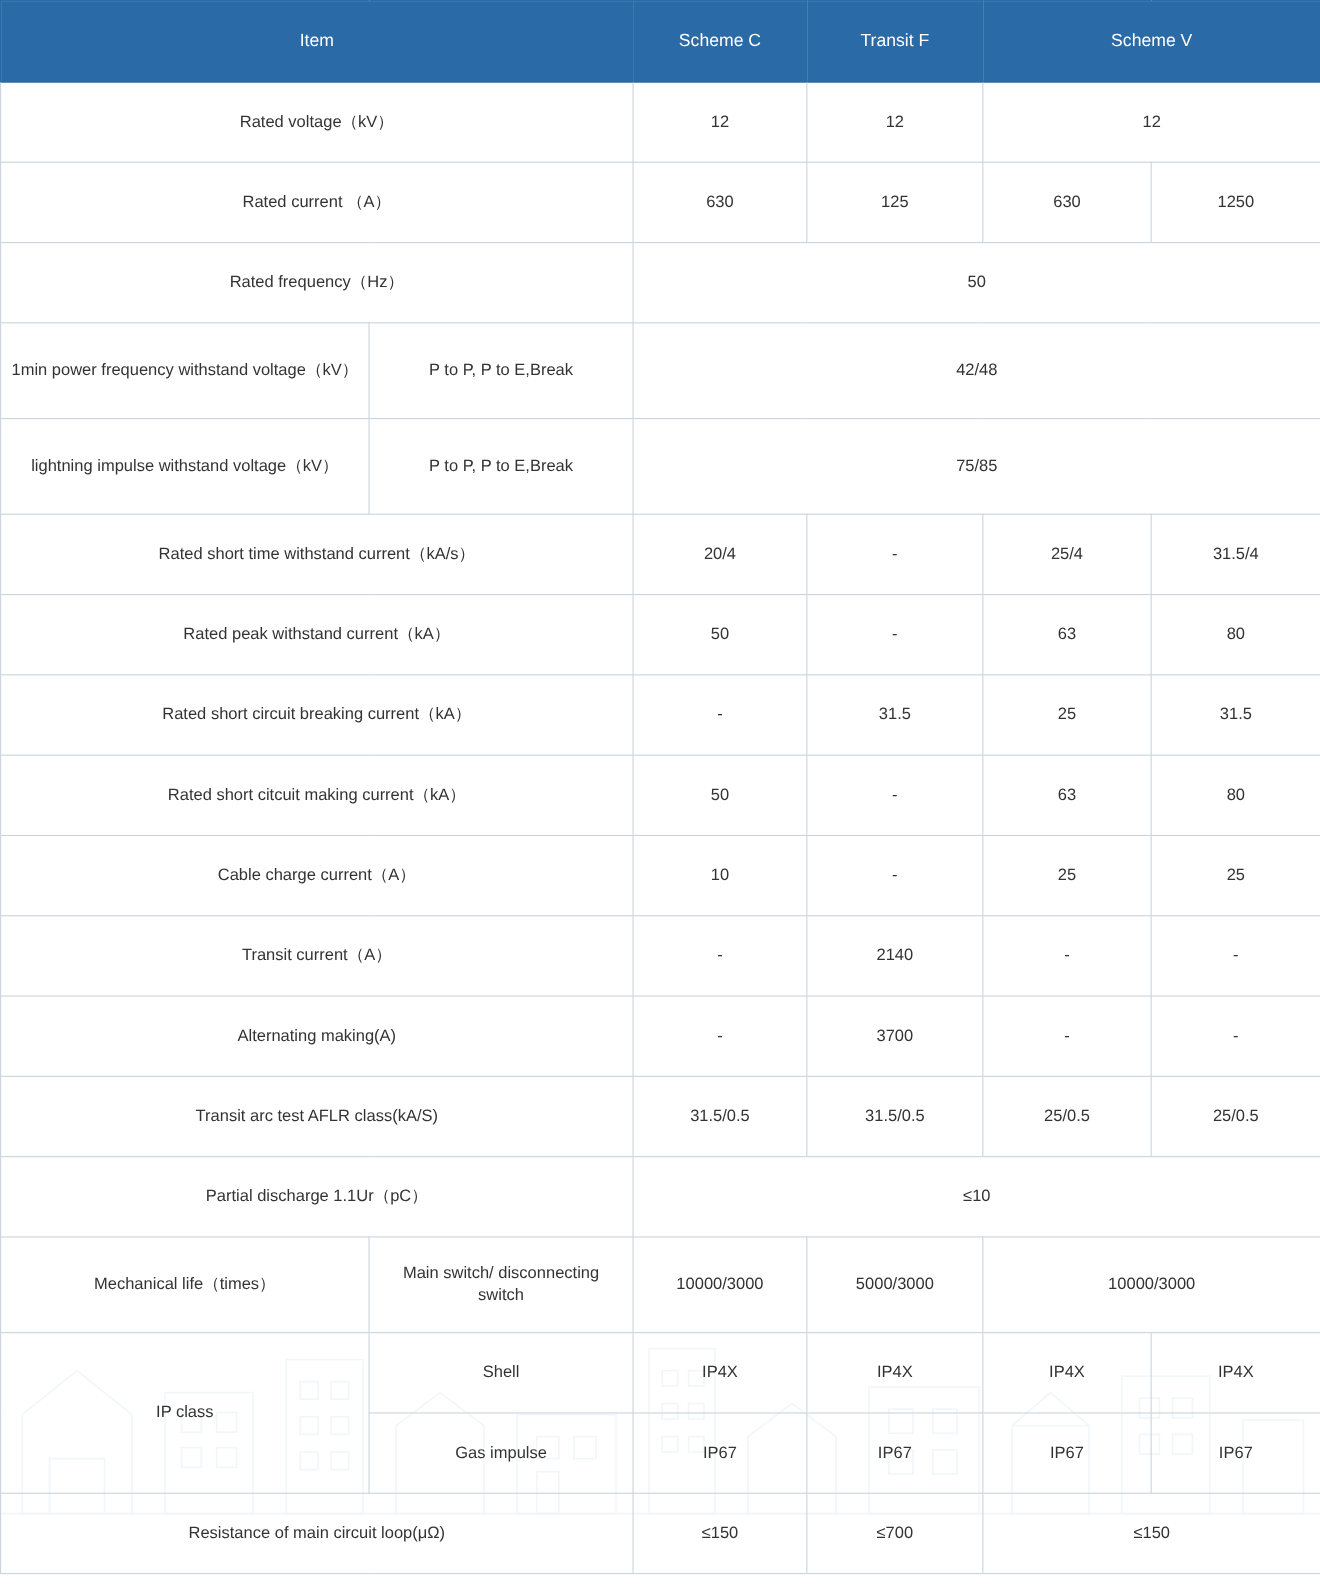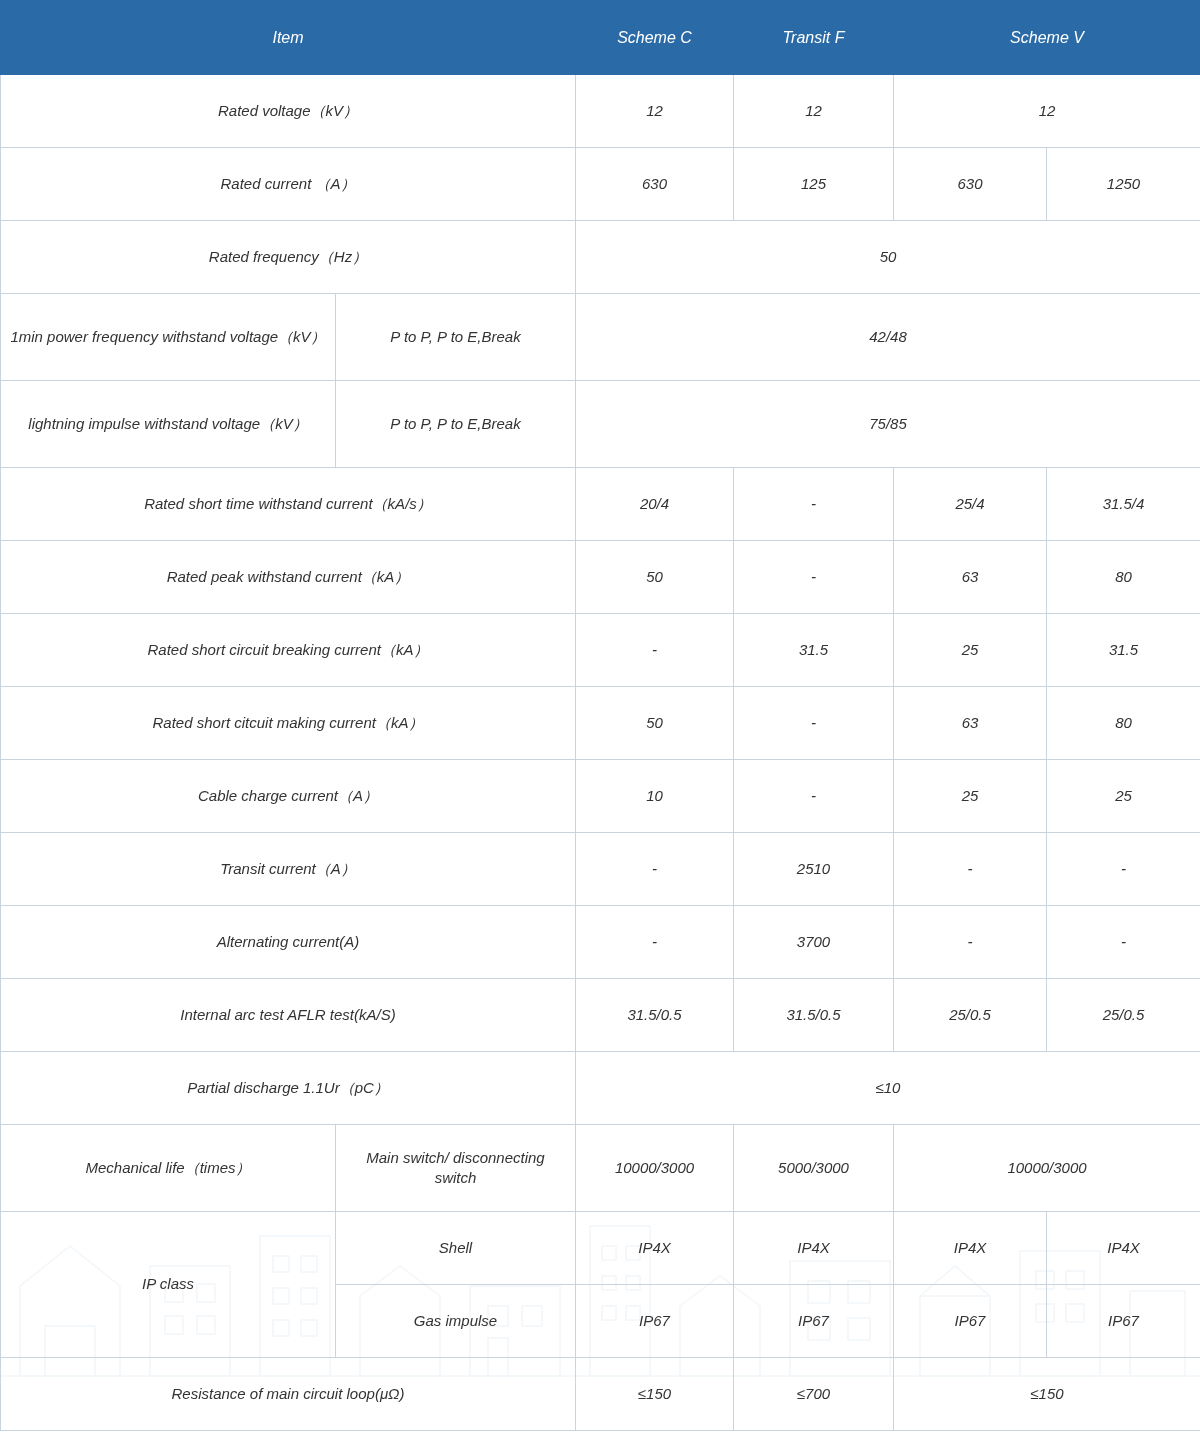--- a/index.html
+++ b/index.html
@@ -16,21 +16,20 @@
     overflow: hidden;
     position: relative;
   }
   #spec-table {
     width: 1200px;
     border-collapse: collapse;
     table-layout: fixed;
     position: relative;
     z-index: 2;
     background: transparent;
-    font-style: italic;
   }
   #spec-table th,
   #spec-table td {
     border: 1px solid #c9d4de;
     text-align: center;
     vertical-align: middle;
     font-size: 15px;
     font-weight: normal;
     color: #333333;
     padding: 6px 8px;
@@ -203,35 +202,35 @@
       <td class="item-cell" colspan="2">Cable charge current（A）</td>
       <td class="val-cell">10</td>
       <td class="val-cell">-</td>
       <td class="val-cell">25</td>
       <td class="val-cell">25</td>
     </tr>
 
     <tr class="row-h">
       <td class="item-cell" colspan="2">Transit current（A）</td>
       <td class="val-cell">-</td>
-      <td class="val-cell">2510</td>
-      <td class="val-cell">-</td>
-      <td class="val-cell">-</td>
-    </tr>
-
-    <tr class="row-h">
-      <td class="item-cell" colspan="2">Alternating current(A)</td>
+      <td class="val-cell">2140</td>
+      <td class="val-cell">-</td>
+      <td class="val-cell">-</td>
+    </tr>
+
+    <tr class="row-h">
+      <td class="item-cell" colspan="2">Alternating making(A)</td>
       <td class="val-cell">-</td>
       <td class="val-cell">3700</td>
       <td class="val-cell">-</td>
       <td class="val-cell">-</td>
     </tr>
 
     <tr class="row-h">
-      <td class="item-cell" colspan="2">Internal arc test  AFLR test(kA/S)</td>
+      <td class="item-cell" colspan="2">Transit arc test  AFLR class(kA/S)</td>
       <td class="val-cell">31.5/0.5</td>
       <td class="val-cell">31.5/0.5</td>
       <td class="val-cell">25/0.5</td>
       <td class="val-cell">25/0.5</td>
     </tr>
 
     <tr class="row-h">
       <td class="item-cell" colspan="2">Partial discharge 1.1Ur（pC）</td>
       <td class="val-cell" colspan="4">≤10</td>
     </tr>

